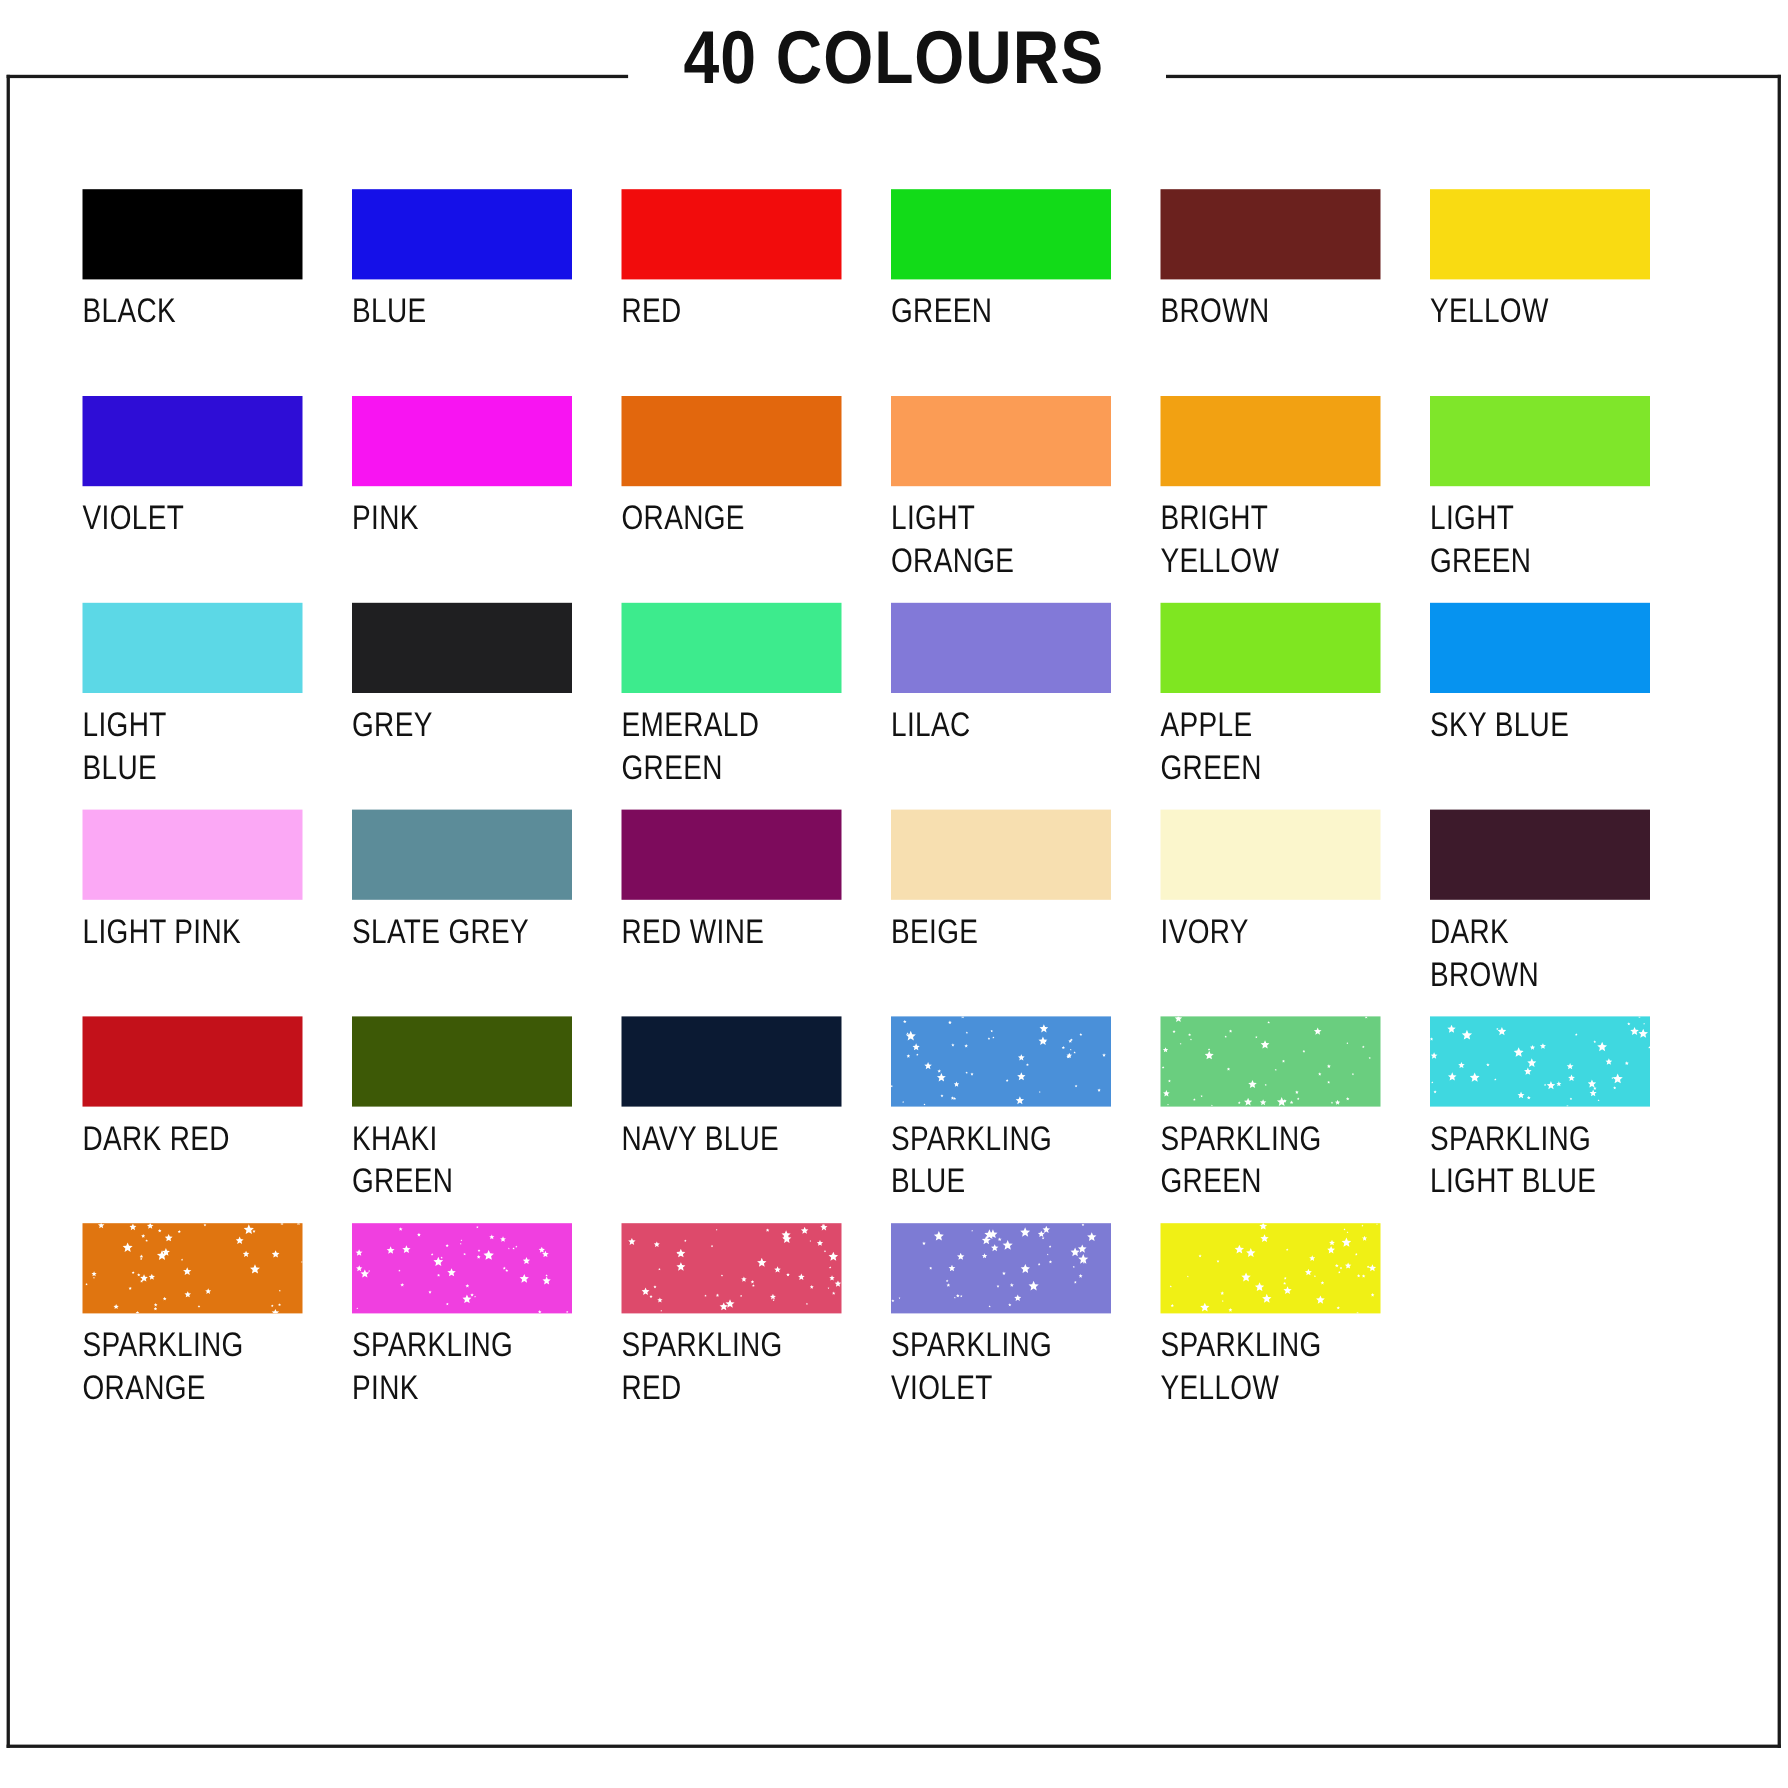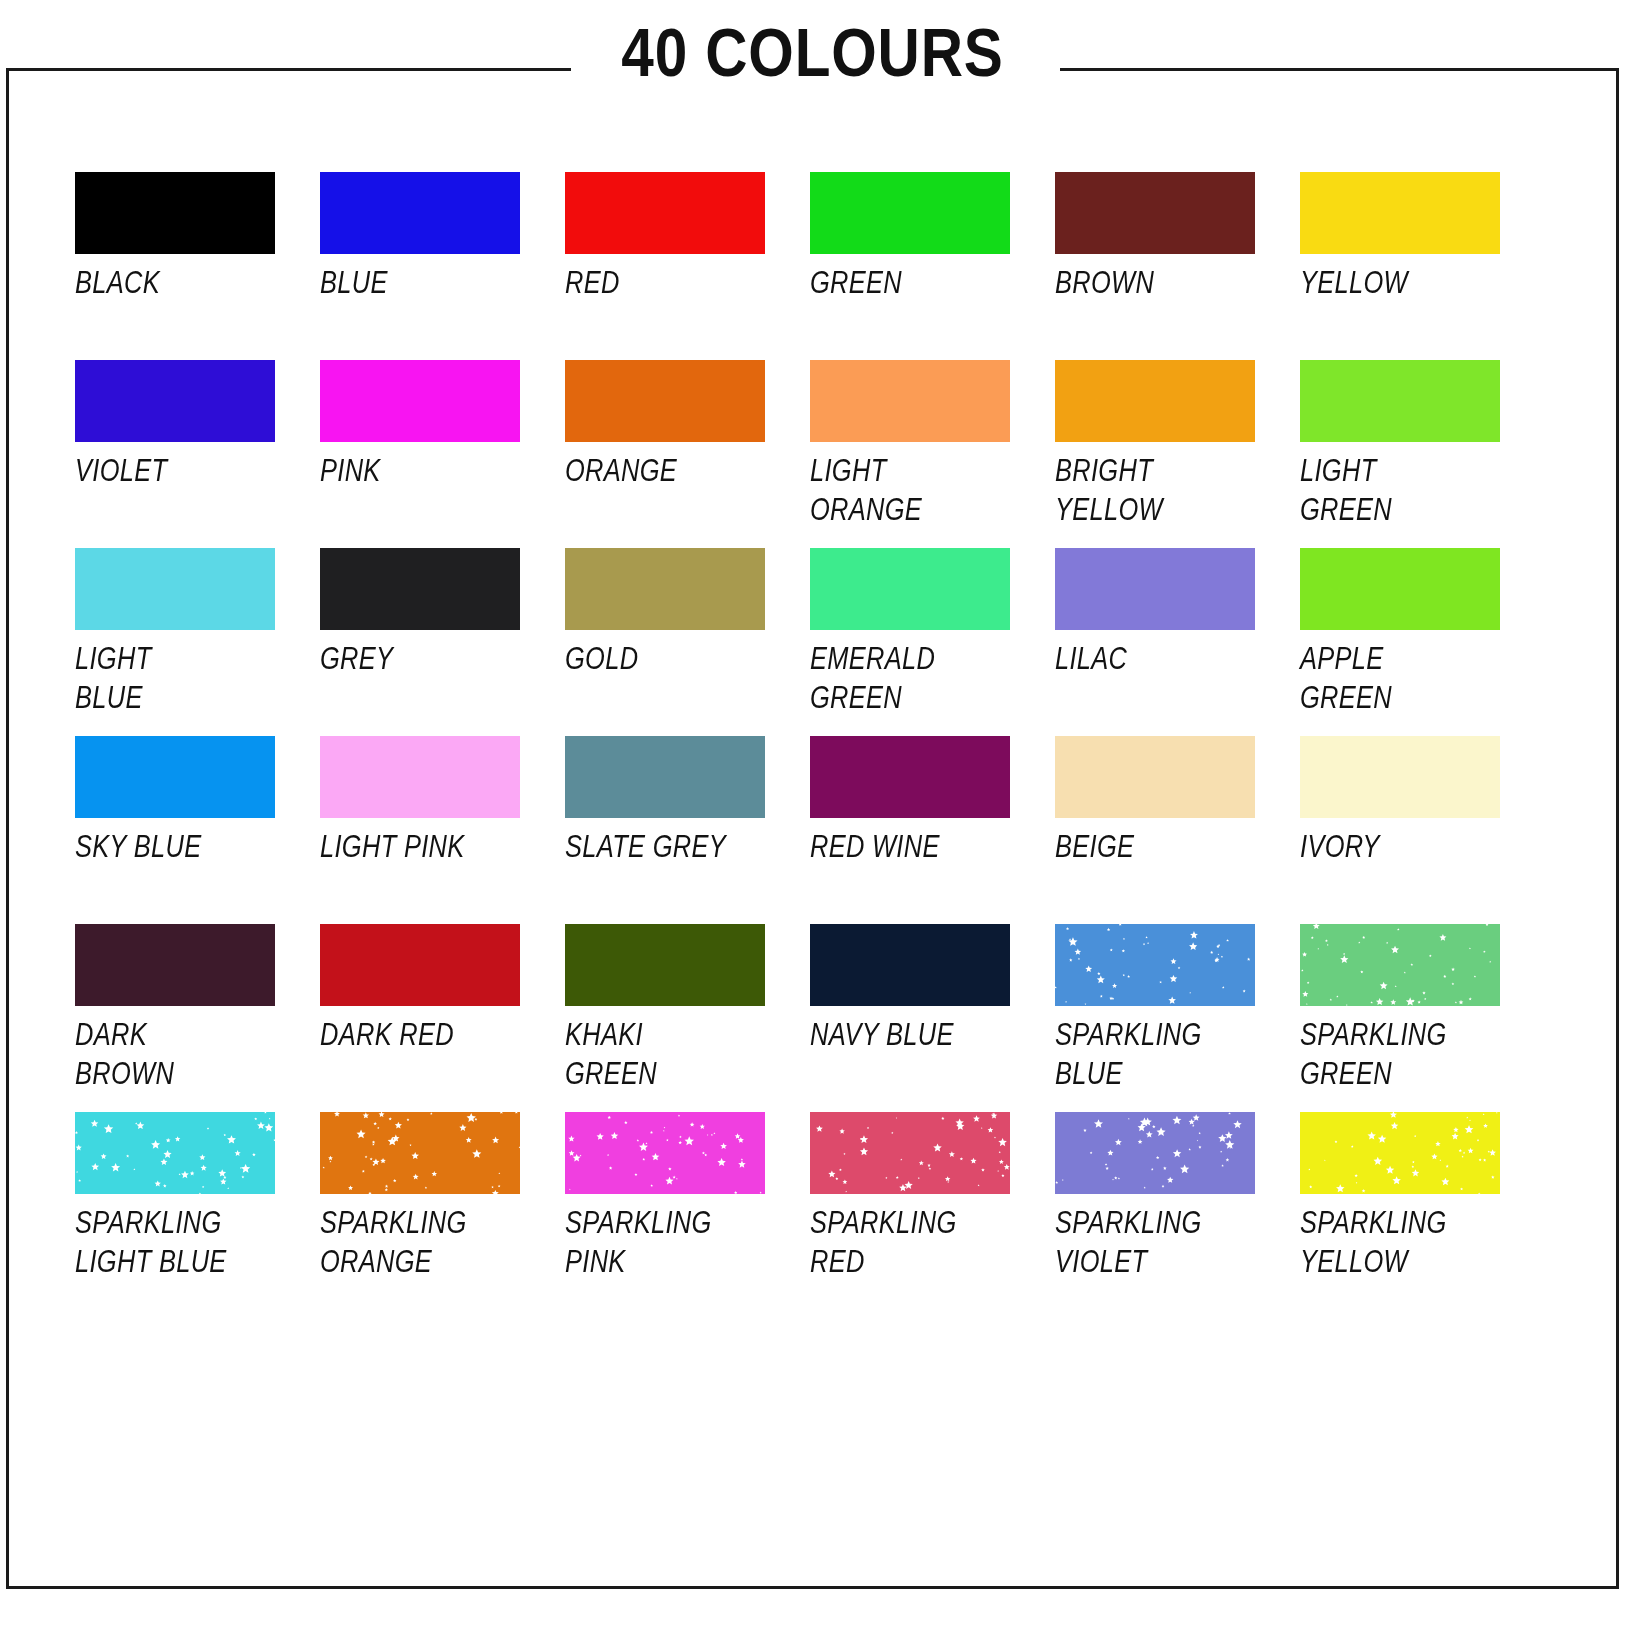--- a/index.html
+++ b/index.html
@@ -77,21 +77,20 @@
     width: 1450px;
     display: grid;
     grid-template-columns: repeat(6, 200px);
     column-gap: 45px;
     row-gap: 0;
   }
 
   .cell {
     position: relative;
     height: 188px;
-    font-style: italic;
   }
 
   .swatch {
     width: 200px;
     height: 82px;
     display: block;
     position: relative;
     overflow: hidden;
   }
 
@@ -187,24 +186,20 @@
 GREEN</div>
       </div>
       <div class="cell">
         <div class="swatch" style="background: rgb(92, 216, 230);"></div>
         <div class="label">LIGHT
 BLUE</div>
       </div>
       <div class="cell">
         <div class="swatch" style="background: rgb(31, 31, 33);"></div>
         <div class="label">GREY</div>
-      </div>
-      <div class="cell">
-        <div class="swatch" style="background: rgb(168, 154, 78);"></div>
-        <div class="label">GOLD</div>
       </div>
       <div class="cell">
         <div class="swatch" style="background: rgb(61, 235, 141);"></div>
         <div class="label">EMERALD
 GREEN</div>
       </div>
       <div class="cell">
         <div class="swatch" style="background: rgb(130, 121, 216);"></div>
         <div class="label">LILAC</div>
       </div>

